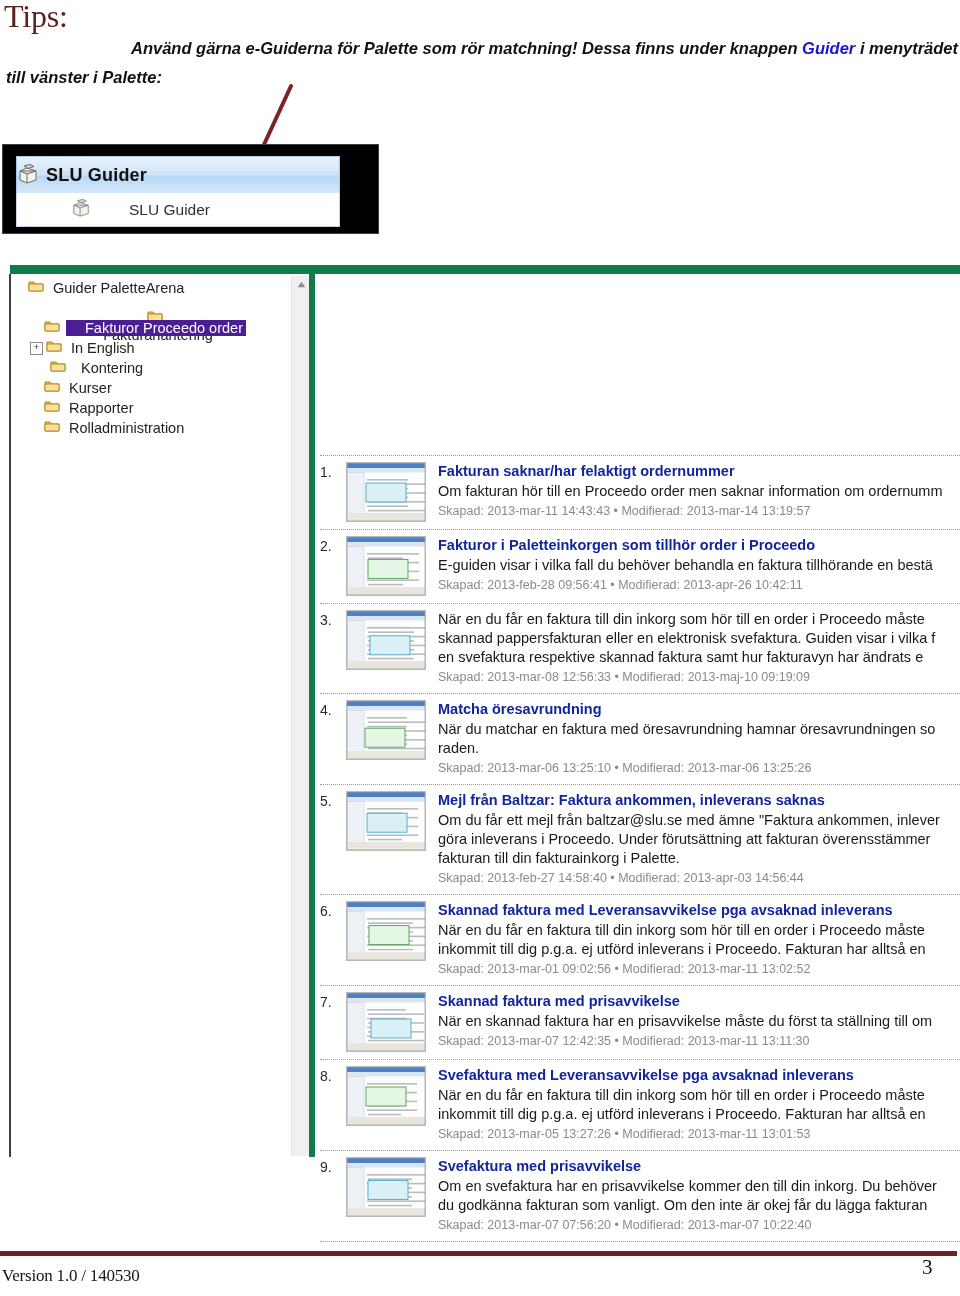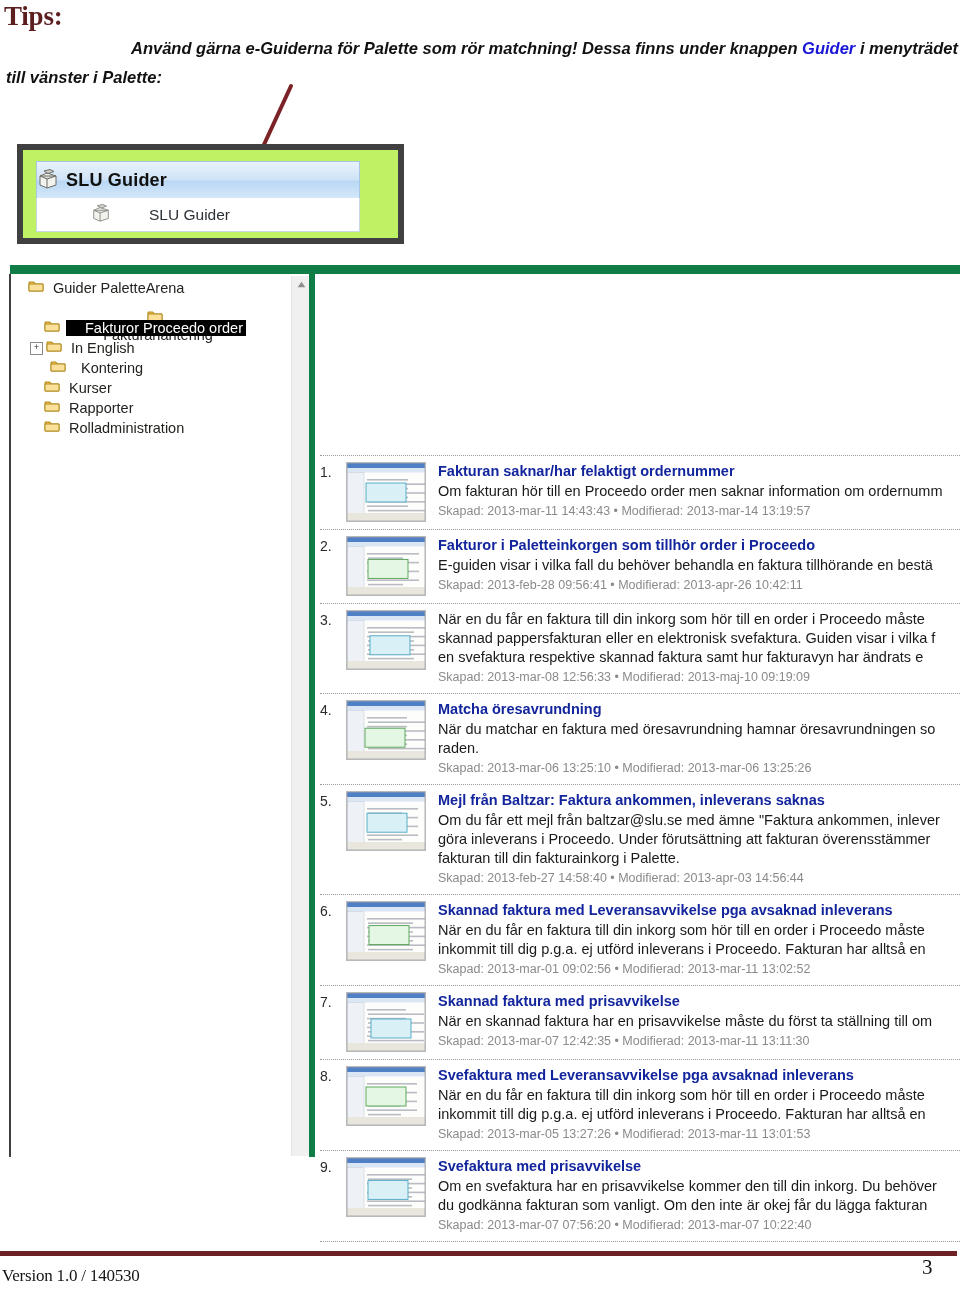--- a/index.html
+++ b/index.html
@@ -6,21 +6,21 @@
   body{
     width:960px;height:1296px;background:#ffffff;
     font-family:"Liberation Sans",sans-serif;
     position:relative;overflow:hidden;
   }
 
   
   .doc-header{position:absolute;left:0;top:0;width:960px;}
   .tips-title{
     font-family:"Liberation Serif",serif;
-    font-weight:bold;font-size:27px;color:#5c1f20;
+    font-weight:normal;font-size:32px;color:#5c1f20;
     line-height:32px;margin:0 0 2px 4px;letter-spacing:-.2px;
   }
   .tips-body{
     font-family:"Liberation Sans",sans-serif;
     font-weight:bold;font-style:italic;font-size:16.5px;color:#111111;
     line-height:29px;margin:0 0 0 6px;width:952px;
     white-space:nowrap;
     text-align:right;
   }
   .tips-body .hi{color:#1a16d6;}
@@ -28,22 +28,22 @@
     font-family:"Liberation Sans",sans-serif;
     font-weight:bold;font-style:italic;font-size:16.5px;color:#111111;
     line-height:29px;margin:0 0 0 6px;
   }
 
   
   .arrow-wrap{position:absolute;left:215px;top:78px;width:110px;height:140px;pointer-events:none;}
 
   
   .guider-box{
-    position:absolute;left:17px;top:144px;width:375px;height:88px;
-    background:#bef264;border:6px solid #404040;
+    position:absolute;left:2px;top:144px;width:375px;height:88px;
+    background:#000000;border:1px solid #404040;
   }
   .guider-head{
     position:absolute;left:13px;top:11px;width:322px;height:37px;
     background:linear-gradient(to bottom,#e9f2fb 0%,#cfe3f7 48%,#b9d7f4 52%,#d7e9fb 100%);
     border:1px solid #a8c6e6;border-bottom:1px solid #9dbfe2;
     display:flex;align-items:center;
   }
   .guider-head .lbl{
     font-family:"Liberation Sans",sans-serif;font-weight:bold;font-size:18px;
     color:#10100f;margin-left:7px;letter-spacing:.2px;
@@ -72,21 +72,21 @@
     width:11px;height:11px;border:1px solid #8a8a8a;background:#fdfdfd;
     font-size:9px;line-height:9px;text-align:center;color:#333;
     font-family:"Liberation Sans",sans-serif;margin-right:3px;flex:0 0 auto;
   }
   .tree-row .twisty.blank{border:none;background:transparent;}
   .tree-row .fld{margin-right:6px;flex:0 0 auto;}
   .tree-row .tlbl{
     font-family:"Liberation Sans",sans-serif;font-size:14.5px;color:#22241f;
     white-space:nowrap;padding:0 3px;
   }
-  .tree-row.sel .tlbl{background:#000000;color:#ffffff;padding-left:19px;}
+  .tree-row.sel .tlbl{background:#4c1d95;color:#ffffff;padding-left:19px;}
 
   
   .tree-scroll{position:absolute;left:283px;top:11px;width:18px;height:880px;background:#f0f0f0;border-left:1px solid #e3e3e3;}
   .tree-scroll .up{position:absolute;left:0;top:0;width:18px;height:17px;display:flex;align-items:center;justify-content:center;}
   .green-divider{position:absolute;left:301px;top:9px;width:6px;height:883px;background:#0f7d45;}
 
   
   .glist{position:absolute;left:312px;top:190px;width:648px;}
   .grow{position:relative;border-top:1px dotted #9a9a9a;padding:6px 0 7px 0;display:flex;}
   .grow:last-child{border-bottom:1px dotted #9a9a9a;}

